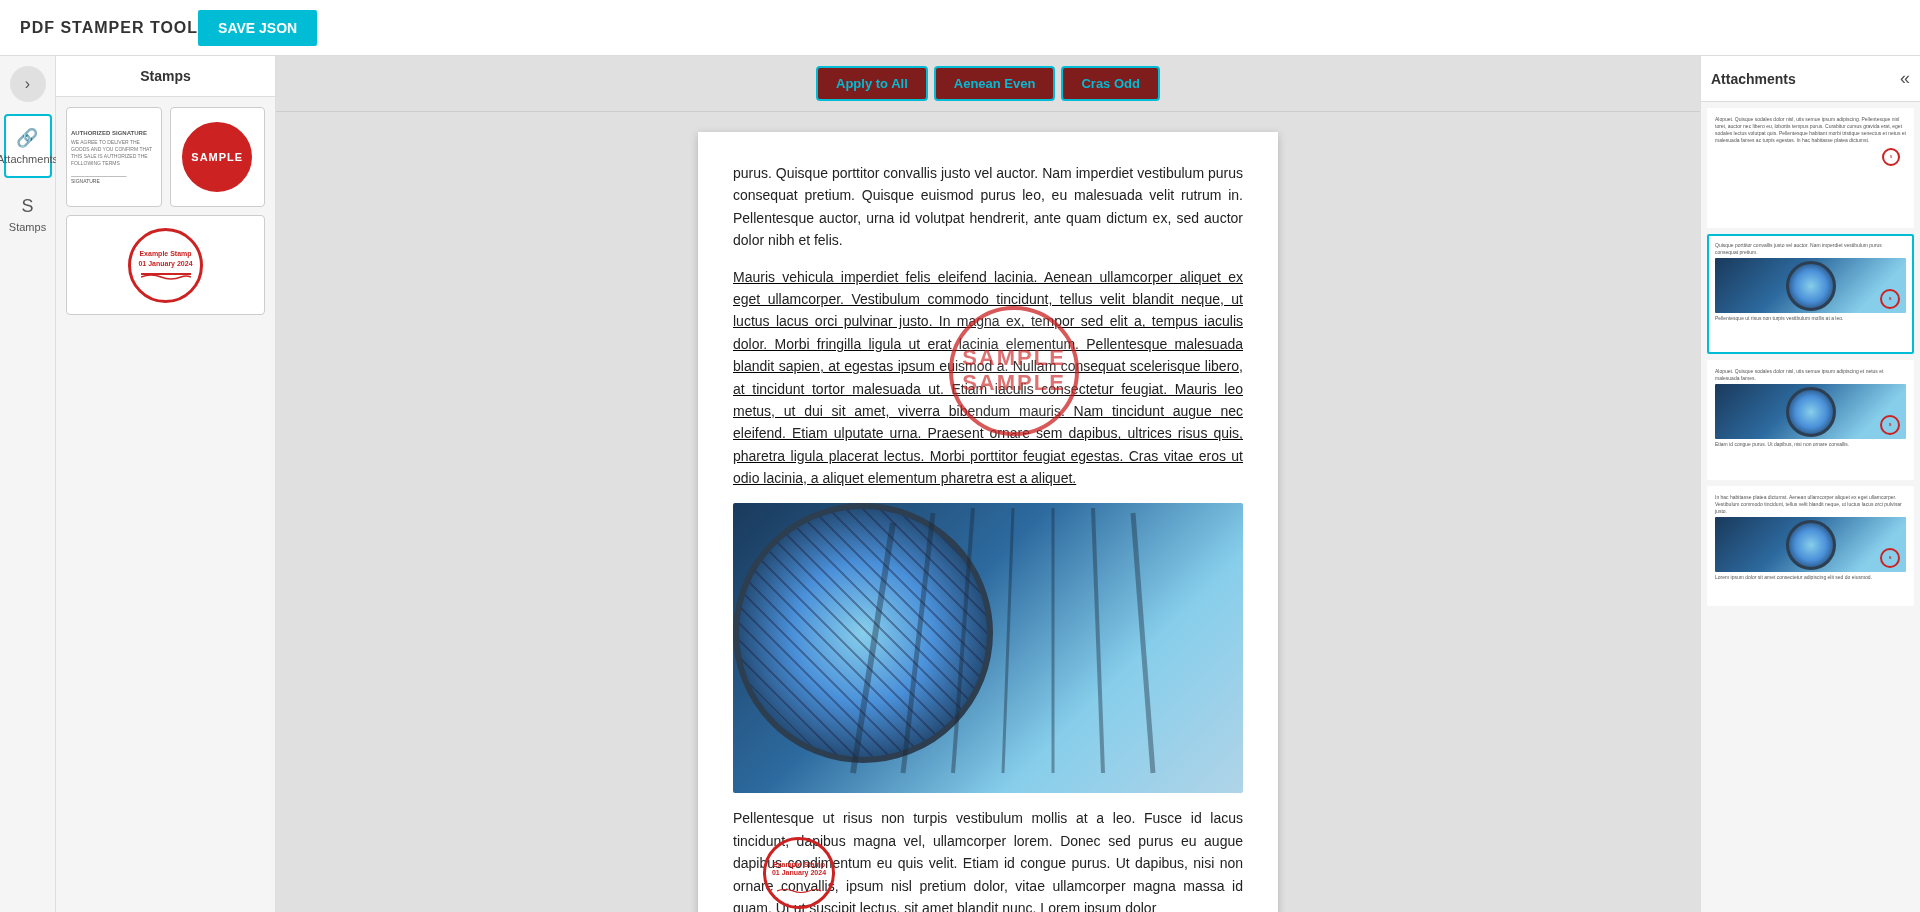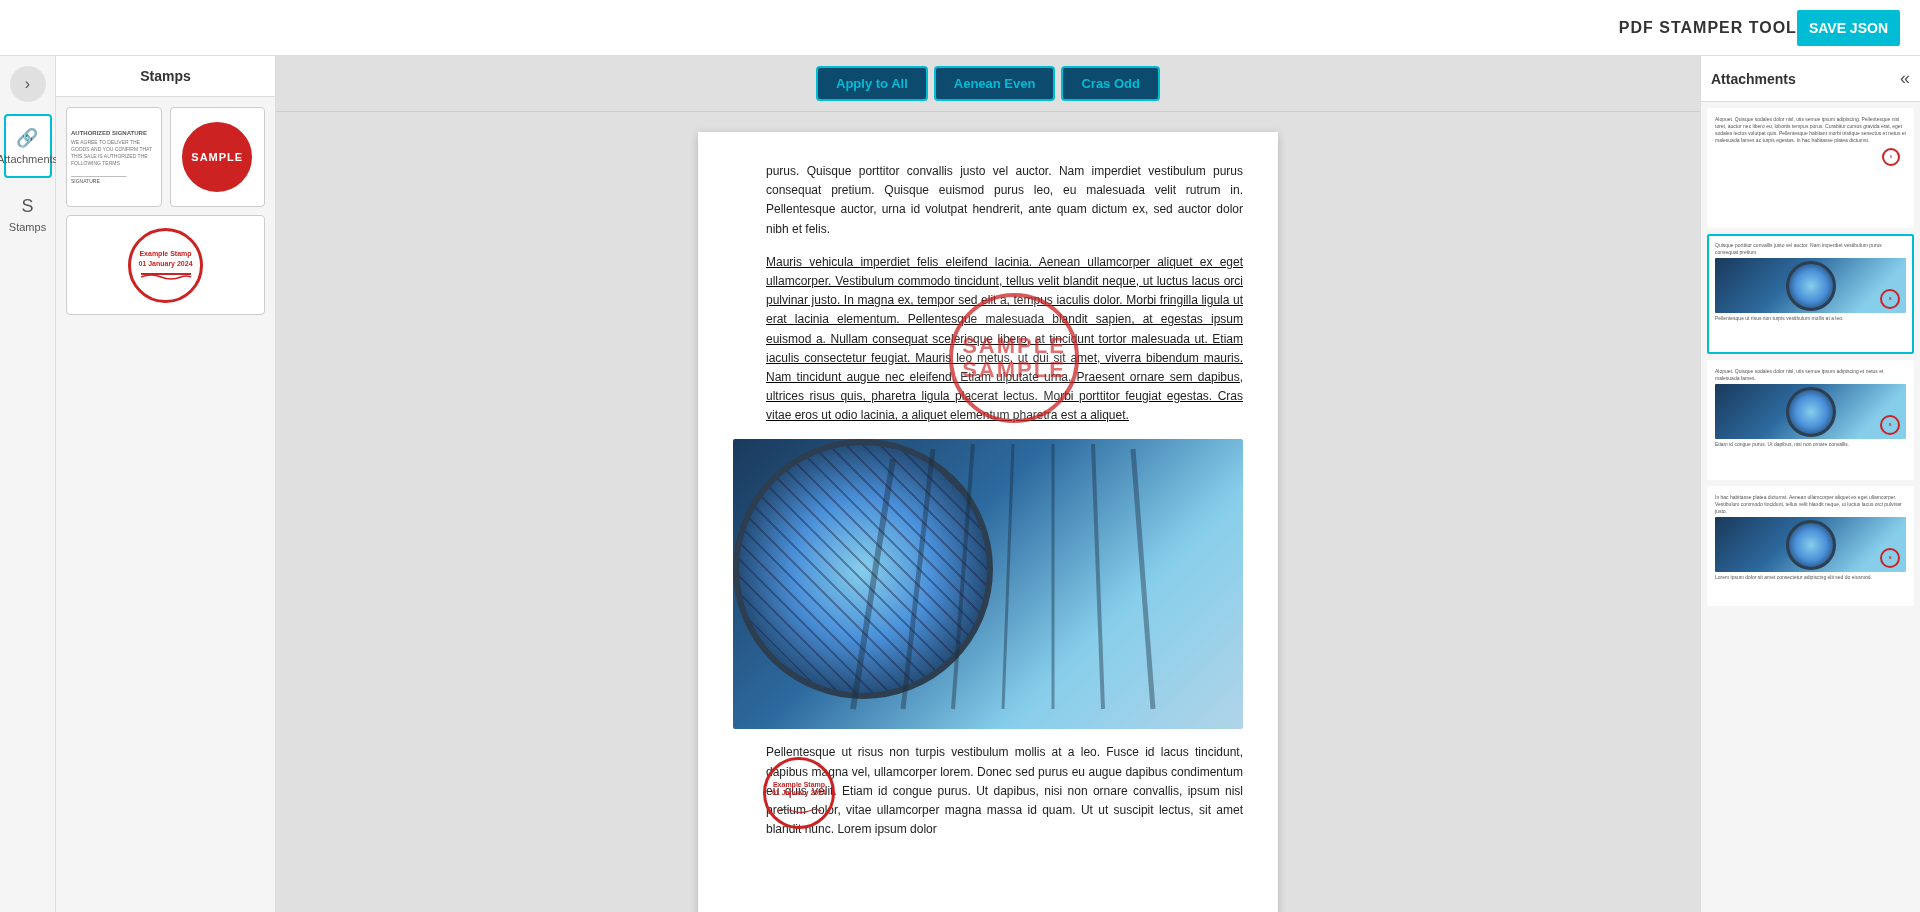--- a/index.html
+++ b/index.html
@@ -2,38 +2,38 @@
 <html><head>
   <meta charset="utf-8">
   <style>
     * { box-sizing: border-box; margin: 0; padding: 0; }
     body { font-family: Arial, sans-serif; background: #f0f0f0; width: 1920px; height: 912px; overflow: hidden; display: flex; flex-direction: column; }
 
     
     .header {
       display: flex;
       align-items: center;
-      justify-content: flex-end;
+      justify-content: flex-start;
       background: #fff;
       padding: 0 20px;
       height: 56px;
       border-bottom: 1px solid #ddd;
       flex-shrink: 0;
     }
     .header-title {
       font-size: 16px;
       font-weight: bold;
       color: #333;
       letter-spacing: 1px;
     }
     .save-btn {
       background: #00bcd4;
       color: #fff;
       border: none;
-      padding: 10px 12px;
+      padding: 10px 20px;
       font-size: 14px;
       font-weight: bold;
       cursor: pointer;
       border-radius: 2px;
     }
 
     
     .main {
       display: flex;
       flex: 1;
@@ -140,21 +140,21 @@
       align-items: center;
       justify-content: center;
       gap: 6px;
       padding: 10px;
       background: #e0e0e0;
       border-bottom: 1px solid #ccc;
     }
     .toolbar-btn {
       padding: 8px 18px;
       border: 2px solid #00bcd4;
-      background: #0c4a6e;
+      background: #7f1d1d;
       color: #00bcd4;
       font-size: 13px;
       font-weight: bold;
       cursor: pointer;
       border-radius: 4px;
     }
 
     .page-view {
       flex: 1;
       overflow-y: auto;
@@ -166,26 +166,25 @@
     
     .pdf-page {
       background: #fff;
       width: 580px;
       min-height: 800px;
       padding: 30px 35px;
       position: relative;
       box-shadow: 0 2px 8px rgba(0,0,0,0.2);
     }
     .pdf-text {
-      font-size: 12px;
+      font-size: 14px;
       line-height: 1.6;
       color: #222;
       text-align: justify;
       margin-bottom: 14px;
-      margin-left: 33px;
     }
     .pdf-image {
       width: 100%;
       height: 290px;
       background: linear-gradient(135deg, #1a3a5c 0%, #2d6a9f 40%, #87ceeb 70%, #b0d4e8 100%);
       border-radius: 2px;
       margin-bottom: 14px;
       position: relative;
       overflow: hidden;
     }

